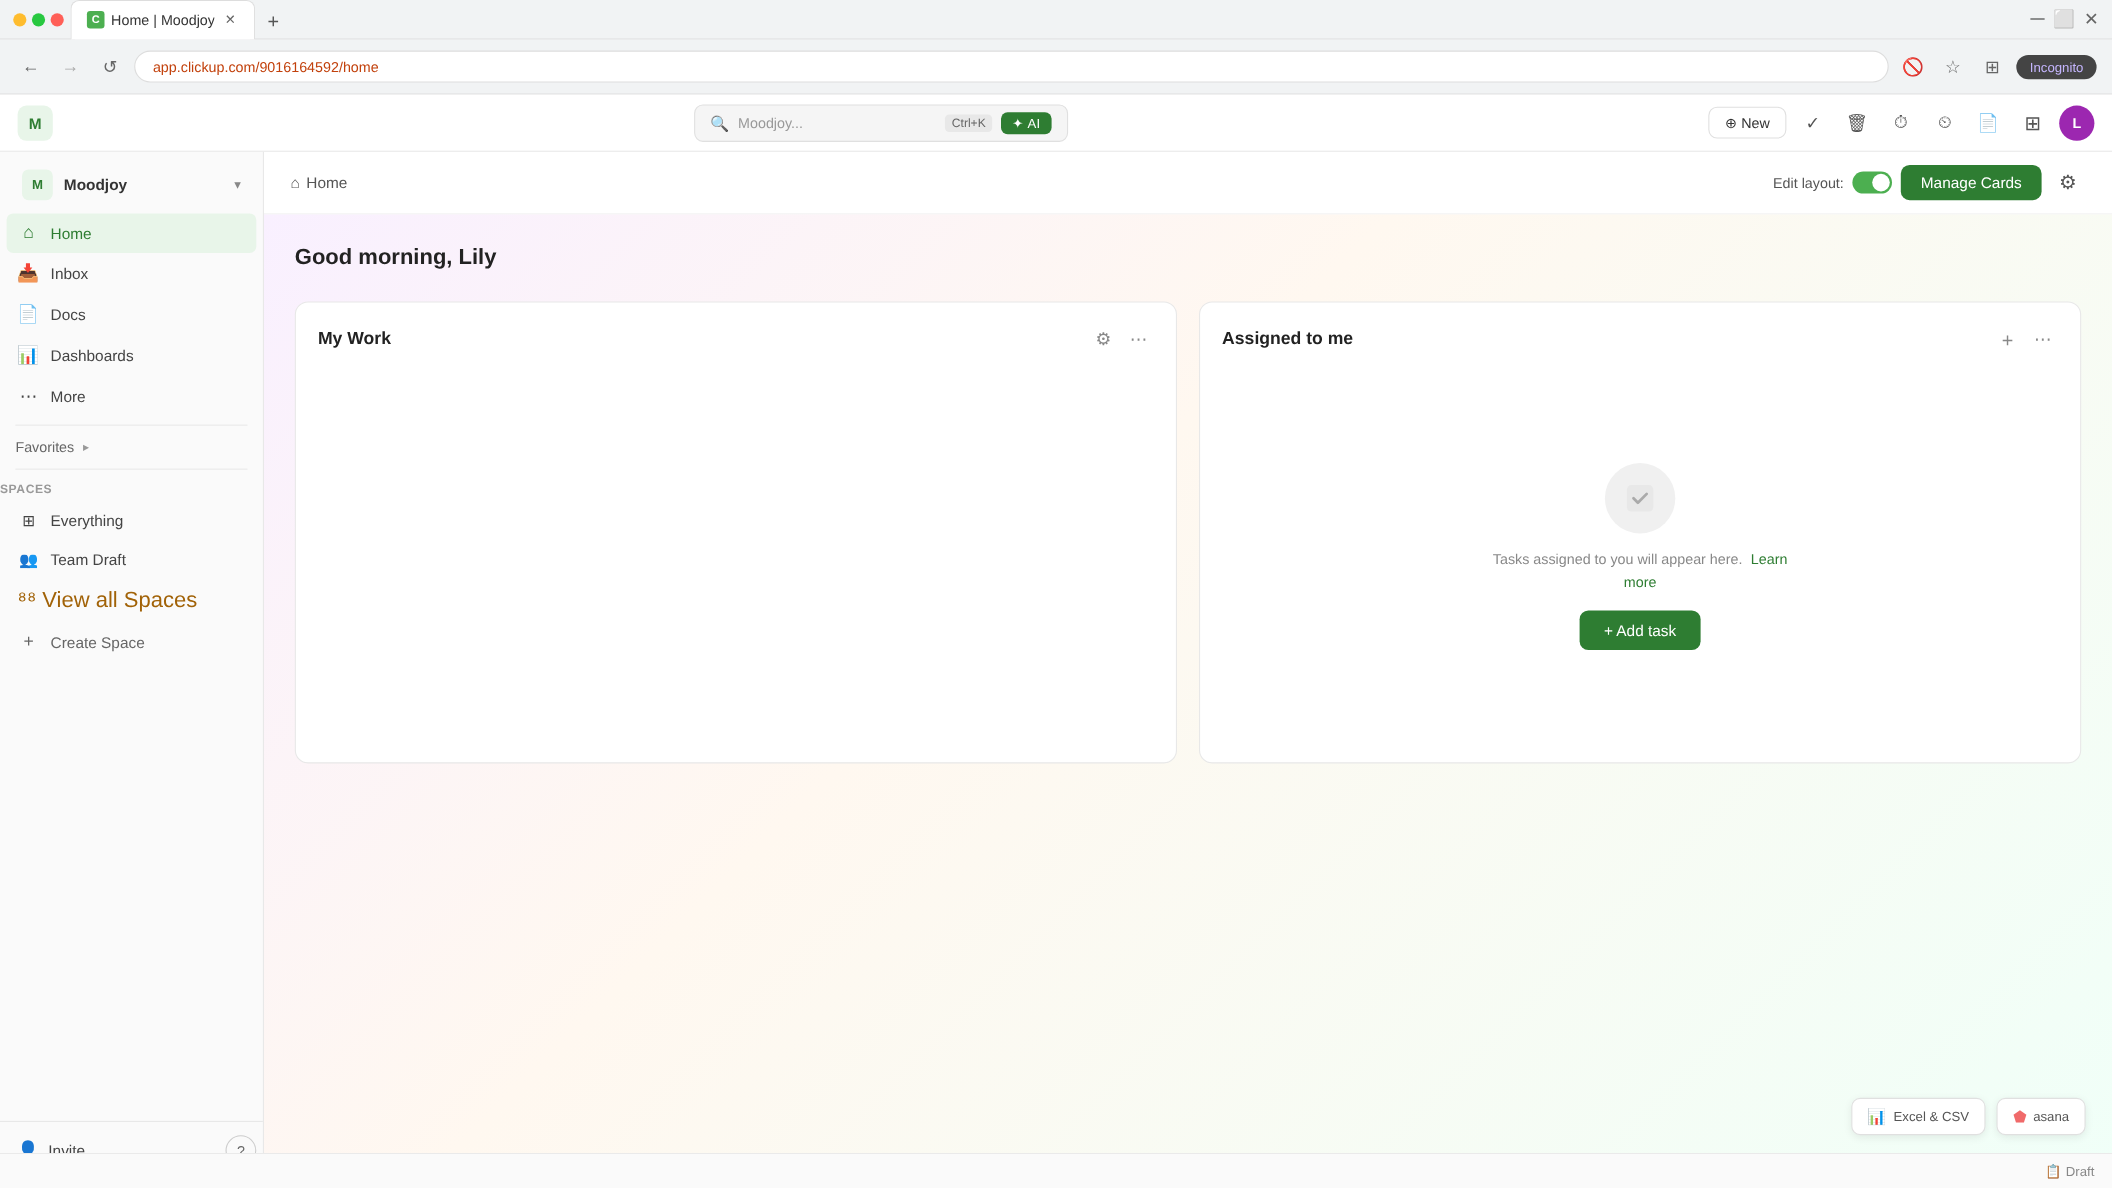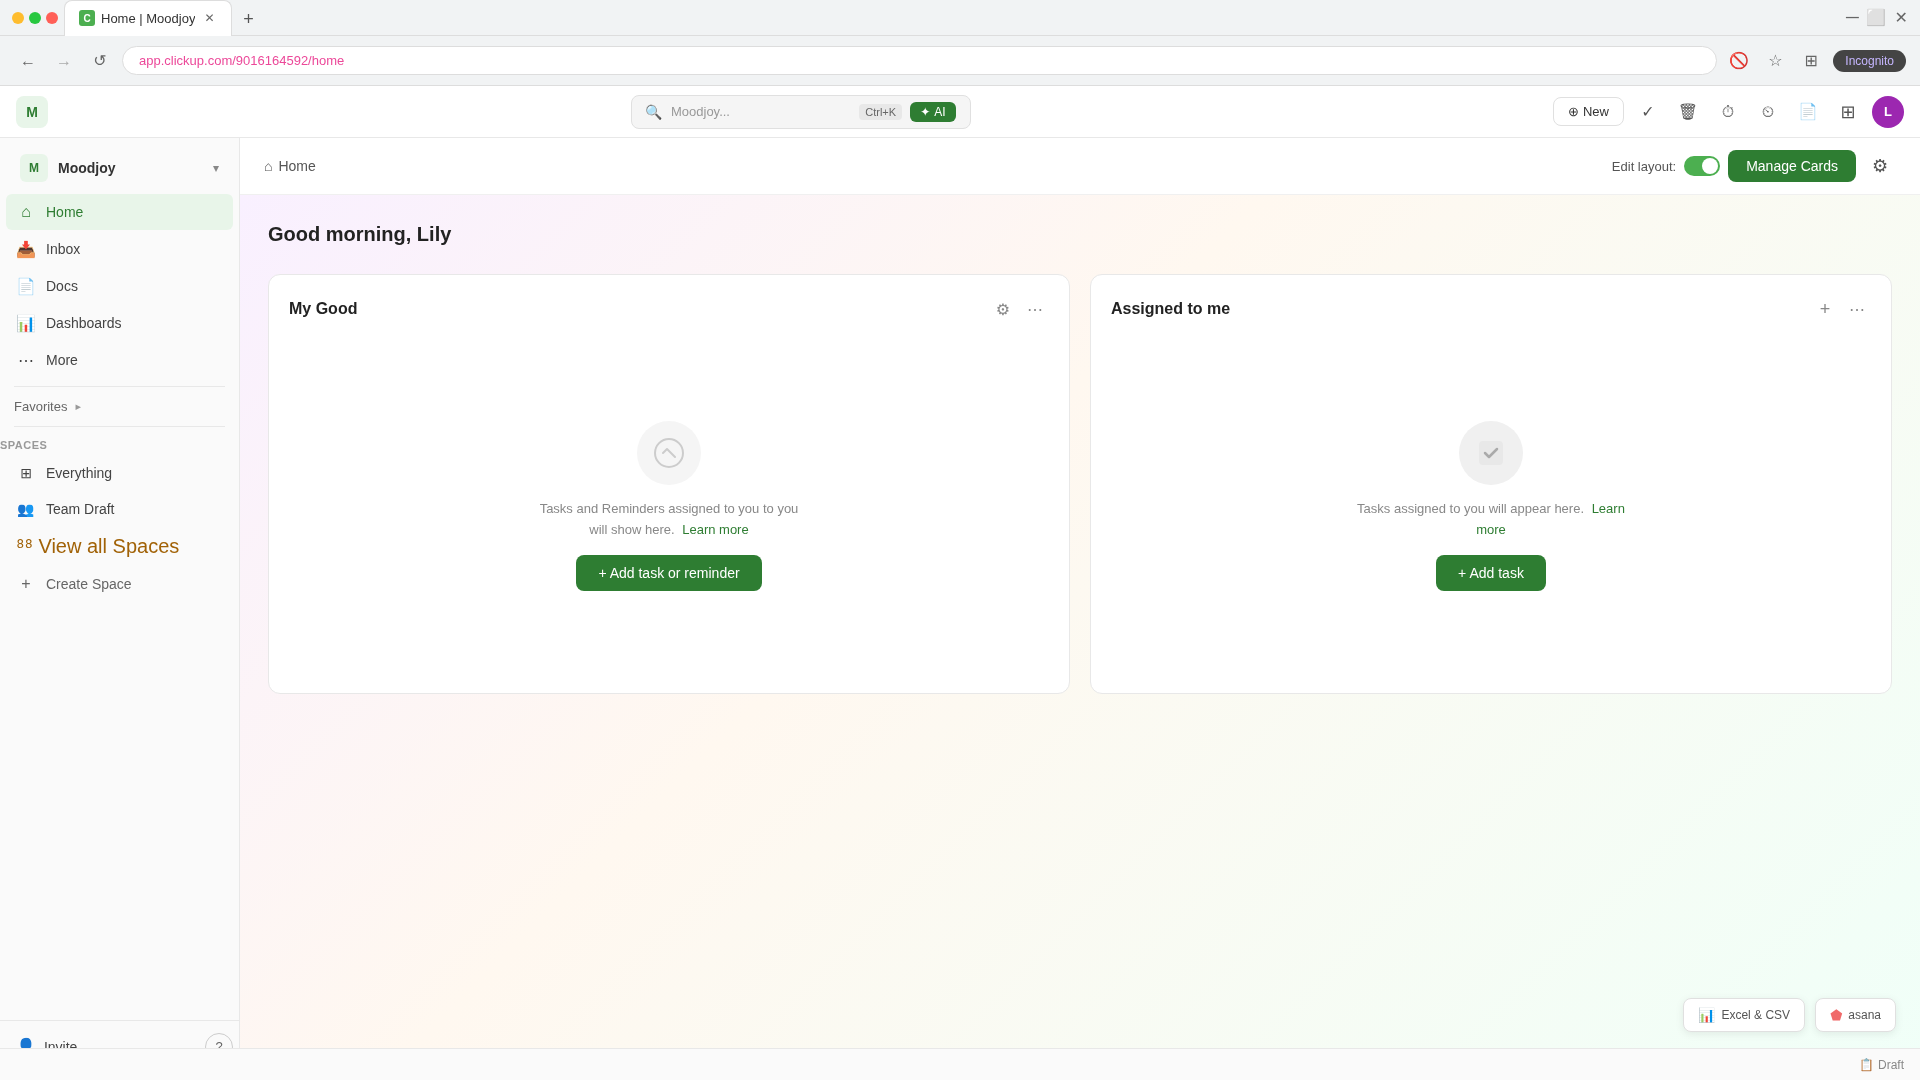--- a/index.html
+++ b/index.html
@@ -27,21 +27,21 @@
     <div style="color:#666;cursor:pointer;font-size:16px;">⬜</div>
     <div style="color:#666;cursor:pointer;font-size:16px;">✕</div>
   </div>
 </div>
 
 <div style="background:#f1f3f4;height:50px;display:flex;align-items:center;padding:0 14px;gap:8px;border-bottom:1px solid #ddd;">
   <div style="width:28px;height:28px;border-radius:50%;display:flex;align-items:center;justify-content:center;cursor:pointer;color:#666;font-size:16px;">←</div>
   <div style="width:28px;height:28px;border-radius:50%;display:flex;align-items:center;justify-content:center;cursor:pointer;color:#aaa;font-size:16px;">→</div>
   <div style="width:28px;height:28px;border-radius:50%;display:flex;align-items:center;justify-content:center;cursor:pointer;color:#666;font-size:16px;">↺</div>
   <div style="flex:1;background:#fff;border:1px solid #ddd;border-radius:20px;padding:6px 16px;display:flex;align-items:center;gap:8px;cursor:text;">
-    <span style="font-size:13px;color:#ec4899;">app.clickup.com/9016164592/home</span>
+    <span style="font-size:13px;color:#c2410c;">app.clickup.com/9016164592/home</span>
   </div>
   <div style="display:flex;align-items:center;gap:8px;">
     <div style="width:28px;height:28px;border-radius:50%;display:flex;align-items:center;justify-content:center;cursor:pointer;color:#666;font-size:16px;">🚫</div>
     <div style="width:28px;height:28px;border-radius:50%;display:flex;align-items:center;justify-content:center;cursor:pointer;color:#666;font-size:16px;">☆</div>
     <div style="width:28px;height:28px;border-radius:50%;display:flex;align-items:center;justify-content:center;cursor:pointer;color:#666;font-size:16px;">⊞</div>
     <div style="background:#444;color:#c4b5fd;border-radius:12px;padding:4px 12px;font-size:12px;cursor:pointer;">Incognito</div>
   </div>
 </div>
 
 <div style="display:flex;flex-direction:column;height:calc(1080px - 86px);">
@@ -167,38 +167,25 @@
         </div>
       </div>
 
       <div style="flex:1;overflow-y:auto;padding:28px 28px;background:linear-gradient(135deg, #f9f0ff 0%, #fff8f0 40%, #f0fff8 100%);">
         <h1 style="font-size:20px;font-weight:600;color:#222;margin-bottom:28px;">Good morning, Lily</h1>
 
         <div style="display:grid;grid-template-columns:1fr 1fr;gap:20px;">
 
           <div style="background:#fff;border-radius:12px;padding:20px;border:1px solid #e8e8e8;min-height:420px;display:flex;flex-direction:column;">
             <div style="display:flex;align-items:center;justify-content:space-between;margin-bottom:16px;">
-              <span style="font-size:16px;font-weight:600;color:#222;">My Good</span>
+              <span style="font-size:16px;font-weight:600;color:#222;">My Work</span>
               <div style="display:flex;align-items:center;gap:4px;">
                 <div style="width:28px;height:28px;display:flex;align-items:center;justify-content:center;border-radius:6px;cursor:pointer;color:#888;font-size:16px;">⚙</div>
                 <div style="width:28px;height:28px;display:flex;align-items:center;justify-content:center;border-radius:6px;cursor:pointer;color:#888;font-size:16px;">⋯</div>
               </div>
-            </div>
-            <div style="flex:1;display:flex;flex-direction:column;align-items:center;justify-content:center;gap:14px;">
-              <div style="width:64px;height:64px;border-radius:50%;background:#f5f5f5;display:flex;align-items:center;justify-content:center;">
-                <svg width="32" height="32" viewBox="0 0 32 32" fill="none" xmlns="http://www.w3.org/2000/svg">
-                  <circle cx="16" cy="16" r="14" stroke="#ccc" stroke-width="2"></circle>
-                  <path d="M10 16 L14 12 L22 20" stroke="#ccc" stroke-width="2" stroke-linecap="round" stroke-linejoin="round"></path>
-                </svg>
-              </div>
-              <div style="font-size:13px;color:#888;text-align:center;max-width:280px;line-height:1.6;">
-                <span>Tasks and Reminders assigned to you to you will show here.</span>
-                <a href="#" style="color:#2e7d32;text-decoration:none;margin-left:4px;">Learn more</a>
-              </div>
-              <button style="background:#2e7d32;color:#fff;border:none;border-radius:8px;padding:10px 22px;font-size:14px;cursor:pointer;">+ Add task or reminder</button>
             </div>
           </div>
 
           <div style="background:#fff;border-radius:12px;padding:20px;border:1px solid #e8e8e8;min-height:420px;display:flex;flex-direction:column;">
             <div style="display:flex;align-items:center;justify-content:space-between;margin-bottom:16px;">
               <span style="font-size:16px;font-weight:600;color:#222;">Assigned to me</span>
               <div style="display:flex;align-items:center;gap:4px;">
                 <div style="width:28px;height:28px;display:flex;align-items:center;justify-content:center;border-radius:6px;cursor:pointer;color:#888;font-size:18px;">+</div>
                 <div style="width:28px;height:28px;display:flex;align-items:center;justify-content:center;border-radius:6px;cursor:pointer;color:#888;font-size:16px;">⋯</div>
               </div>

